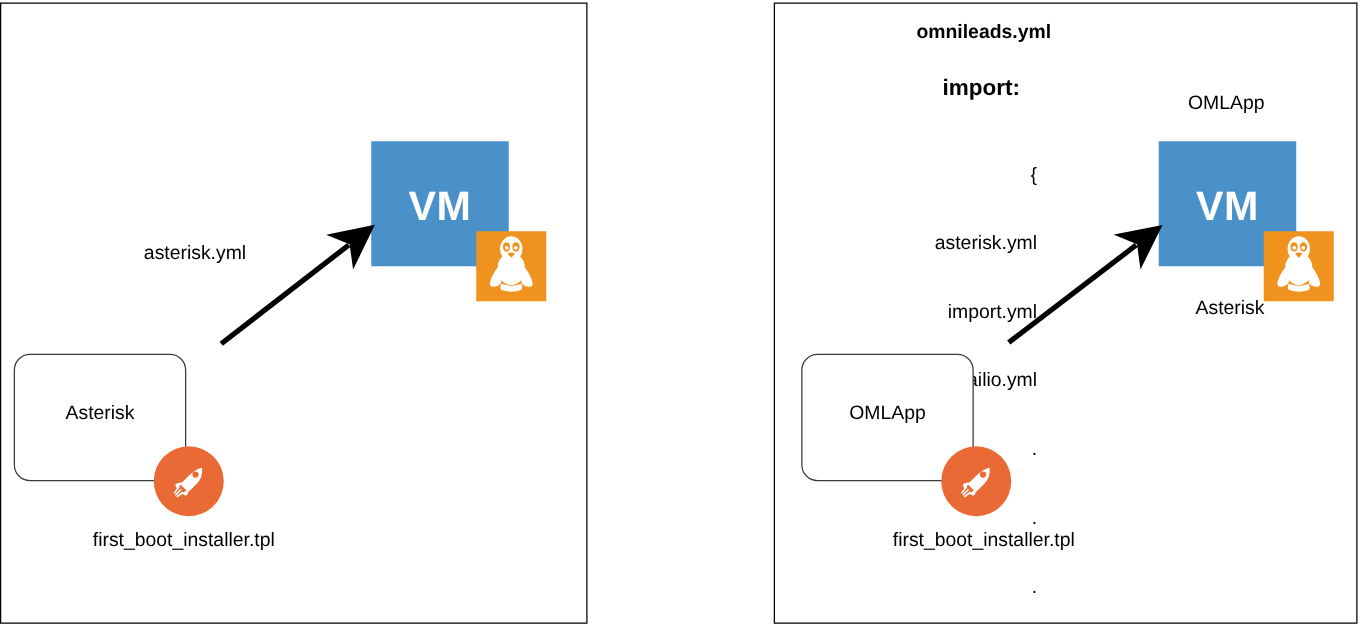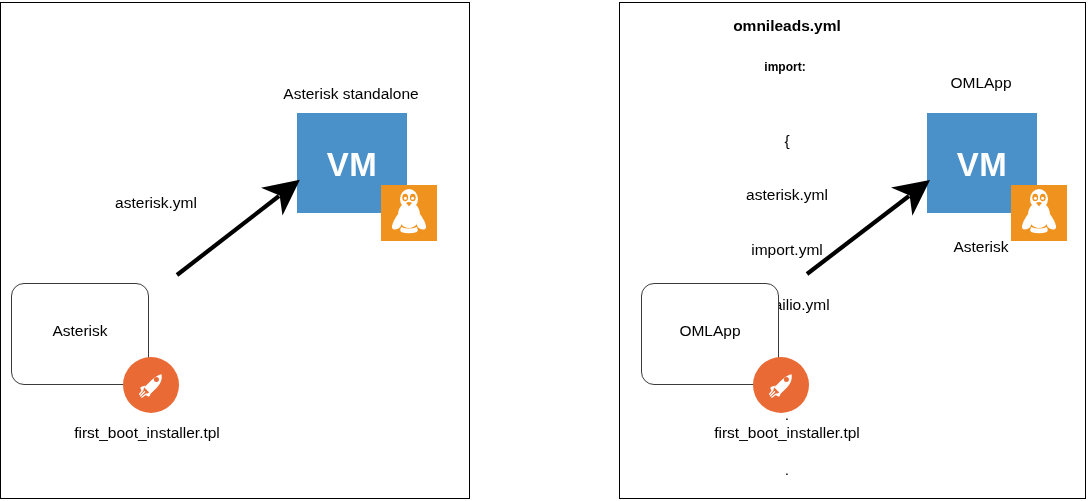--- a/index.html
+++ b/index.html
@@ -22,21 +22,21 @@
     box-sizing: border-box;
   }
   #panel-left  { left: 0px;   top: 2px; width: 470px; height: 497px; }
   #panel-right { left: 619px; top: 2px; width: 467px; height: 497px; }
 
   .txt {
     position: absolute;
     white-space: pre;
     line-height: 1.18;
   }
-  .center { transform: translateX(-50%); text-align: center; }
+  .center { transform: translateX(-50%); text-align: right; }
 
   
   .vm-block { position: absolute; }
   .vm-square {
     position: absolute;
     left: 0; top: 0;
     width: 110px; height: 100px;
     background: #4a90c9;
   }
   .vm-label {
@@ -85,21 +85,20 @@
   }
   .rocket-badge svg { display: block; width: 56px; height: 56px; }
 
   .arrow-svg { position: absolute; left: 0; top: 0; pointer-events: none; }
 </style>
 </head>
 <body>
 
 <div class="panel" id="panel-left">
 
-  <div class="txt center" style="left:350px; top:82px; font-size:15.5px;">Asterisk standalone</div>
 
   <div class="vm-block" style="left:296px; top:110px;">
     <div class="vm-square"></div>
     <div class="vm-label">VM</div>
     <div class="tux-square">
       <svg viewBox="0 0 56 56" xmlns="http://www.w3.org/2000/svg">
         <g fill="#ffffff">
           <ellipse cx="28" cy="14" rx="9" ry="10"></ellipse>
           <ellipse cx="28" cy="30" rx="11" ry="13"></ellipse>
           <ellipse cx="24.2" cy="12.5" rx="2.9" ry="3.8" fill="#f0921e"></ellipse>
@@ -142,21 +141,21 @@
     </svg>
   </div>
 
   <div class="txt center" style="left:146px; top:421px; font-size:15.5px;">first_boot_installer.tpl</div>
 </div>
 
 <div class="panel" id="panel-right">
 
   <div class="txt center" style="left:167px; top:14px; font-size:15.5px; font-weight:bold;">omnileads.yml</div>
 
-  <div class="txt center" style="left:165px; top:57px; font-size:12px; font-weight:bold;">import:</div>
+  <div class="txt center" style="left:165px; top:57px; font-size:18px; font-weight:bold;">import:</div>
 
   <div class="txt center" style="left:167px; top:92px; font-size:15.5px;">
     <div>{</div>
     <div>asterisk.yml</div>
     <div>import.yml</div>
     <div>kamailio.yml</div>
     <div>.</div>
     <div>.</div>
     <div>.</div>
     

